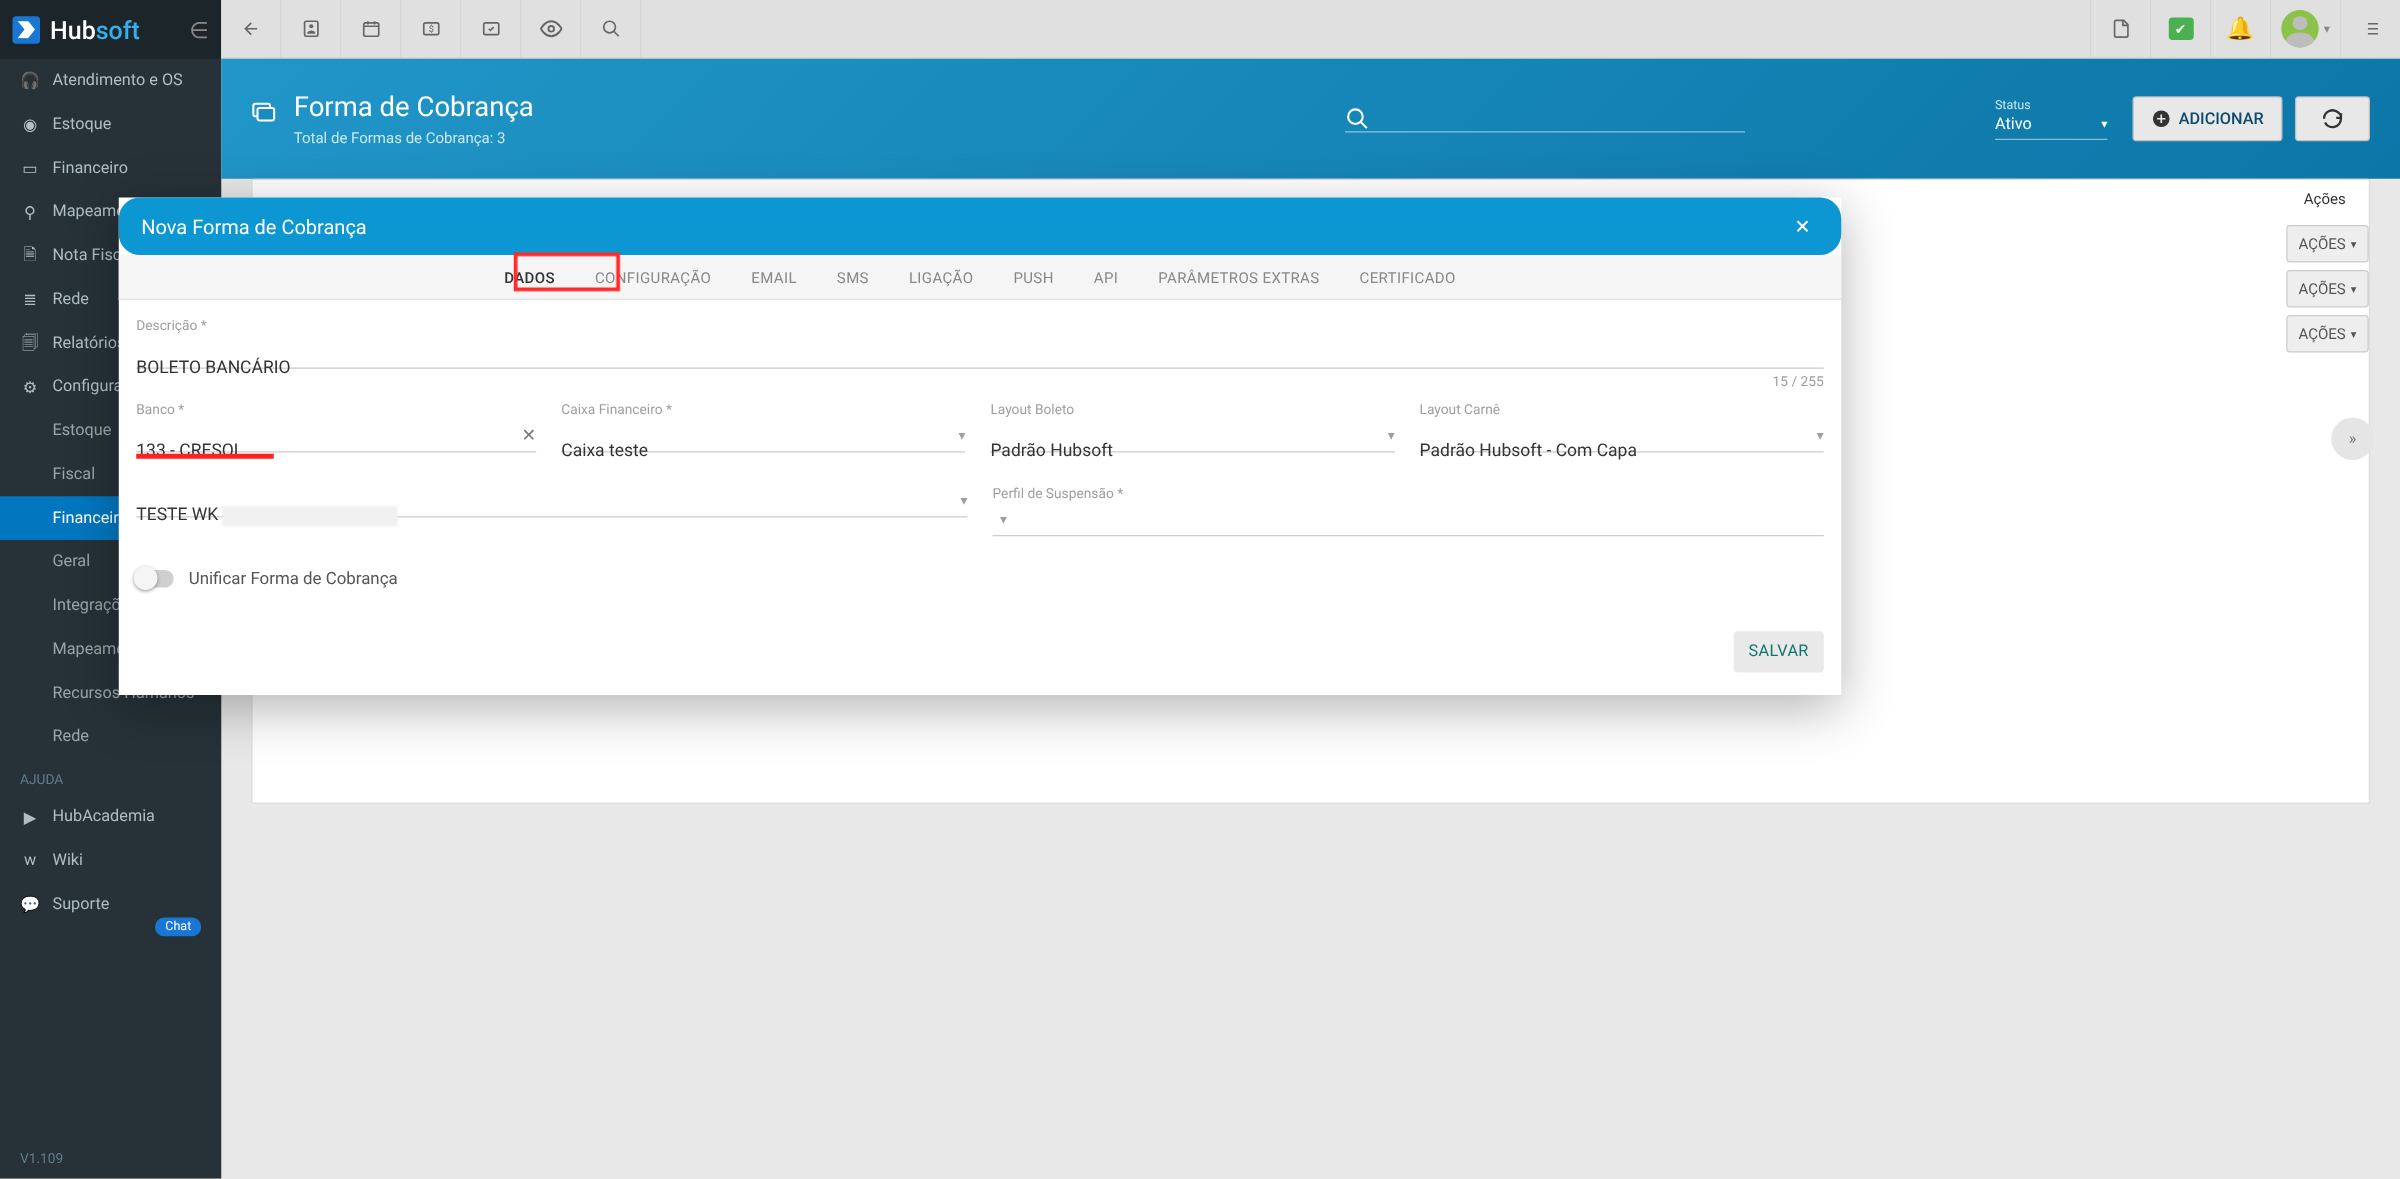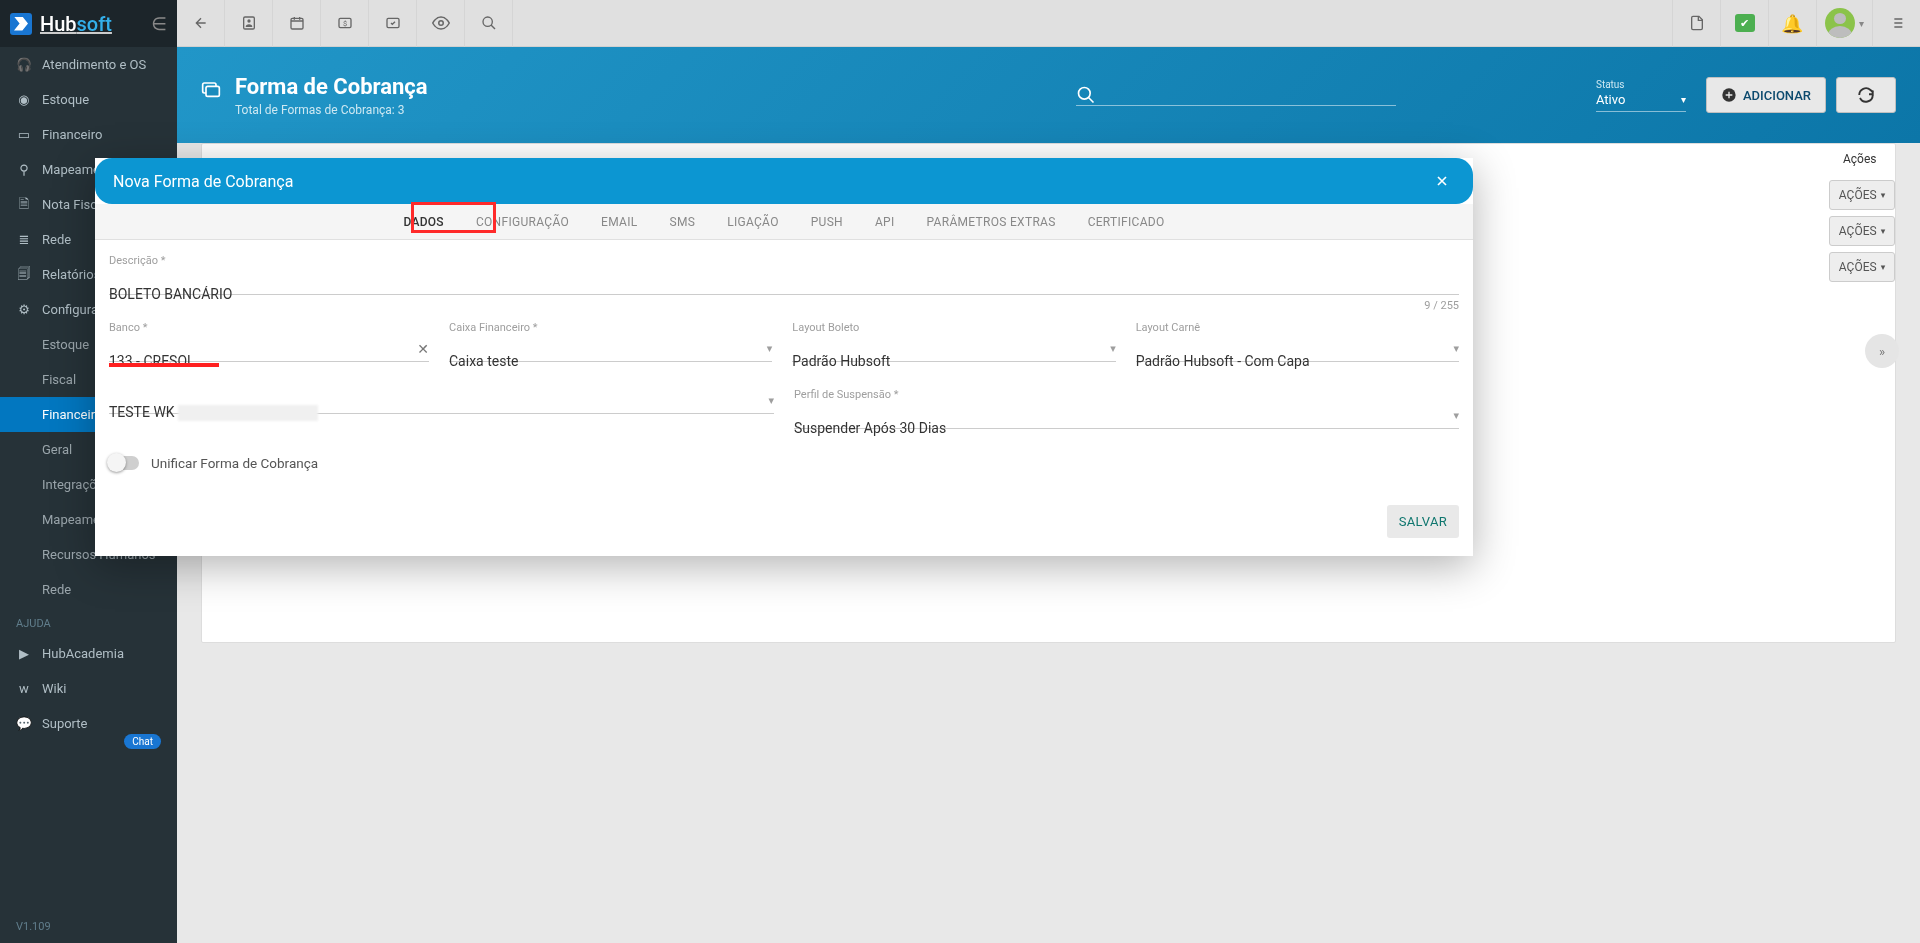--- a/index.html
+++ b/index.html
@@ -3,21 +3,21 @@
 <meta charset="utf-8">
 <style>
 * { margin: 0; padding: 0; box-sizing: border-box; font-family: -apple-system, BlinkMacSystemFont, "Segoe UI", Roboto, Arial, sans-serif; }
 body { background: #e8e8e8; width: 1920px; height: 943px; overflow: hidden; position: relative; }
 
 
 .sidebar { position: absolute; left: 0; top: 0; width: 177px; height: 100%; background: #263238; color: #ccc; overflow: hidden; }
 .logo { height: 47px; background: #1c252a; display: flex; align-items: center; padding: 0 10px; }
 .logo-icon { width: 22px; height: 22px; background: #1976D2; border-radius: 3px; margin-right: 8px; position: relative; }
 .logo-icon::before { content: ""; position: absolute; inset: 4px; background: #fff; clip-path: polygon(0 0, 60% 0, 100% 50%, 60% 100%, 0 100%, 40% 50%); }
-.logo-text { font-size: 20px; font-weight: 500; text-decoration: underline; }
+.logo-text { font-size: 20px; font-weight: 500; }
 .logo-text .hub { color: #fff; }
 .logo-text .soft { color: #33afea; }
 .collapse-btn { margin-left: auto; color: #888; font-size: 18px; cursor: pointer; }
 
 .nav-item { display: flex; align-items: center; height: 35px; padding: 0 16px; font-size: 13px; color: #b0bec5; cursor: pointer; }
 .nav-item .nav-icon { width: 16px; margin-right: 10px; font-size: 13px; text-align: center; }
 .nav-item.sub { padding-left: 42px; font-size: 13px; color: #9aa5ab; }
 .nav-item.sub.active { background: #0277c0; color: #fff; }
 .nav-section-label { padding: 10px 16px 6px; font-size: 11px; color: #607d8b; }
 .chat-badge { margin-left: auto; background: #1976D2; color: #fff; font-size: 10px; padding: 2px 8px; border-radius: 10px; margin-top: 36px; }
@@ -32,21 +32,21 @@
 .notif-green { color: #fff; background: #4CAF50; width: 20px; height: 18px; border-radius: 3px; display: flex; align-items: center; justify-content: center; font-size: 11px; }
 .notif-red { color: #f44336; font-size: 18px; }
 .avatar { width: 30px; height: 30px; background: #8bc34a; border-radius: 50%; position: relative; overflow: hidden; }
 .avatar::before { content: ""; position: absolute; left: 50%; top: 5px; width: 12px; height: 11px; background: #bdbdbd; border-radius: 50%; transform: translateX(-50%); }
 .avatar::after { content: ""; position: absolute; left: 50%; bottom: -6px; width: 24px; height: 18px; background: #bdbdbd; border-radius: 50% 50% 0 0; transform: translateX(-50%); }
 
 
 .page-header { position: absolute; left: 177px; top: 47px; right: 0; height: 96px; background: linear-gradient(135deg, #2196c8 0%, #0c76a8 100%); display: flex; align-items: center; padding: 0 24px; }
 .page-header-left { display: flex; align-items: flex-start; gap: 14px; color: #fff; }
 .page-header-icon { font-size: 18px; margin-top: 4px; }
-.page-title { font-size: 22px; font-weight: 700; }
+.page-title { font-size: 22px; font-weight: 400; }
 .page-subtitle { font-size: 12px; color: #cde8f2; margin-top: 4px; }
 .search-wrap { margin-left: auto; margin-right: 200px; display: flex; align-items: center; border-bottom: 1px solid rgba(255,255,255,0.5); width: 320px; }
 .search-wrap input { background: transparent; border: none; outline: none; color: #fff; font-size: 14px; padding: 6px 4px; width: 100%; }
 .search-wrap input::placeholder { color: rgba(255,255,255,0.8); }
 .status-wrap { color: #fff; margin-right: 20px; }
 .status-label { font-size: 10px; color: #cde8f2; margin-bottom: 2px; }
 .status-select { display: flex; align-items: center; border-bottom: 1px solid rgba(255,255,255,0.5); width: 90px; font-size: 13px; padding-bottom: 4px; cursor: pointer; }
 .btn { height: 36px; padding: 0 14px; border: 1px solid #c0c0c0; background: #e8e8e8; border-radius: 3px; font-size: 13px; font-weight: 500; color: #0c4a6e; display: flex; align-items: center; gap: 6px; cursor: pointer; }
 .btn-icon-only { width: 60px; justify-content: center; }
 
@@ -339,21 +339,21 @@
   <div class="tab-highlight" style="left:411px; top:202px; width:85px; height:31px; position:fixed;"></div>
 
   <div class="modal-body">
 
     <div class="field-row">
       <div class="field" style="flex:1">
         <label class="field-label">Descrição *</label>
         <div class="field-input-wrap">
           <input class="field-input" value="BOLETO BANCÁRIO" style="">
         </div>
-        <div class="counter">9 / 255</div>
+        <div class="counter">15 / 255</div>
       </div>
     </div>
 
     <div class="field-row">
       <div class="field" style="flex:0 0 320px; position:relative">
         <label class="field-label">Banco *</label>
         <div class="field-input-wrap">
           <input class="field-input" value="133 - CRESOL" style="">
           <span class="field-clear">✕</span>
         </div>
@@ -387,21 +387,20 @@
         <div class="field-input-wrap">
           <span class="field-input">
             <span>TESTE WK</span> <span class="blur-block"></span>
           </span>
           <span class="field-select-arrow">▾</span>
         </div>
       </div>
       <div class="field">
         <label class="field-label">Perfil de Suspensão *</label>
         <div class="field-input-wrap">
-          <span class="field-input">Suspender Após 30 Dias</span>
           <span class="field-select-arrow">▾</span>
         </div>
       </div>
     </div>
 
     <div class="toggle-row">
       <div class="toggle"></div>
       <div class="toggle-label">Unificar Forma de Cobrança</div>
     </div>
   </div>

